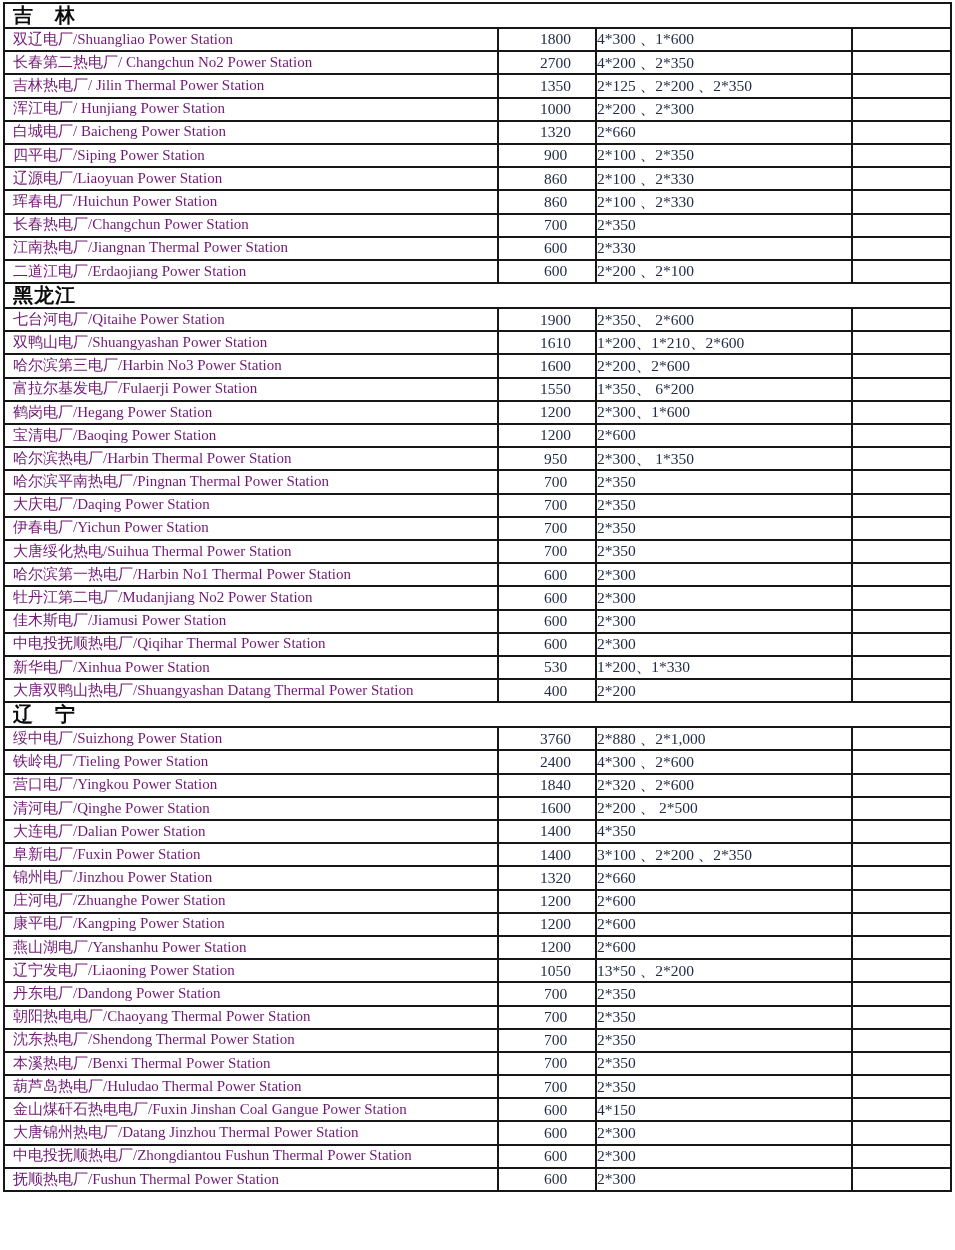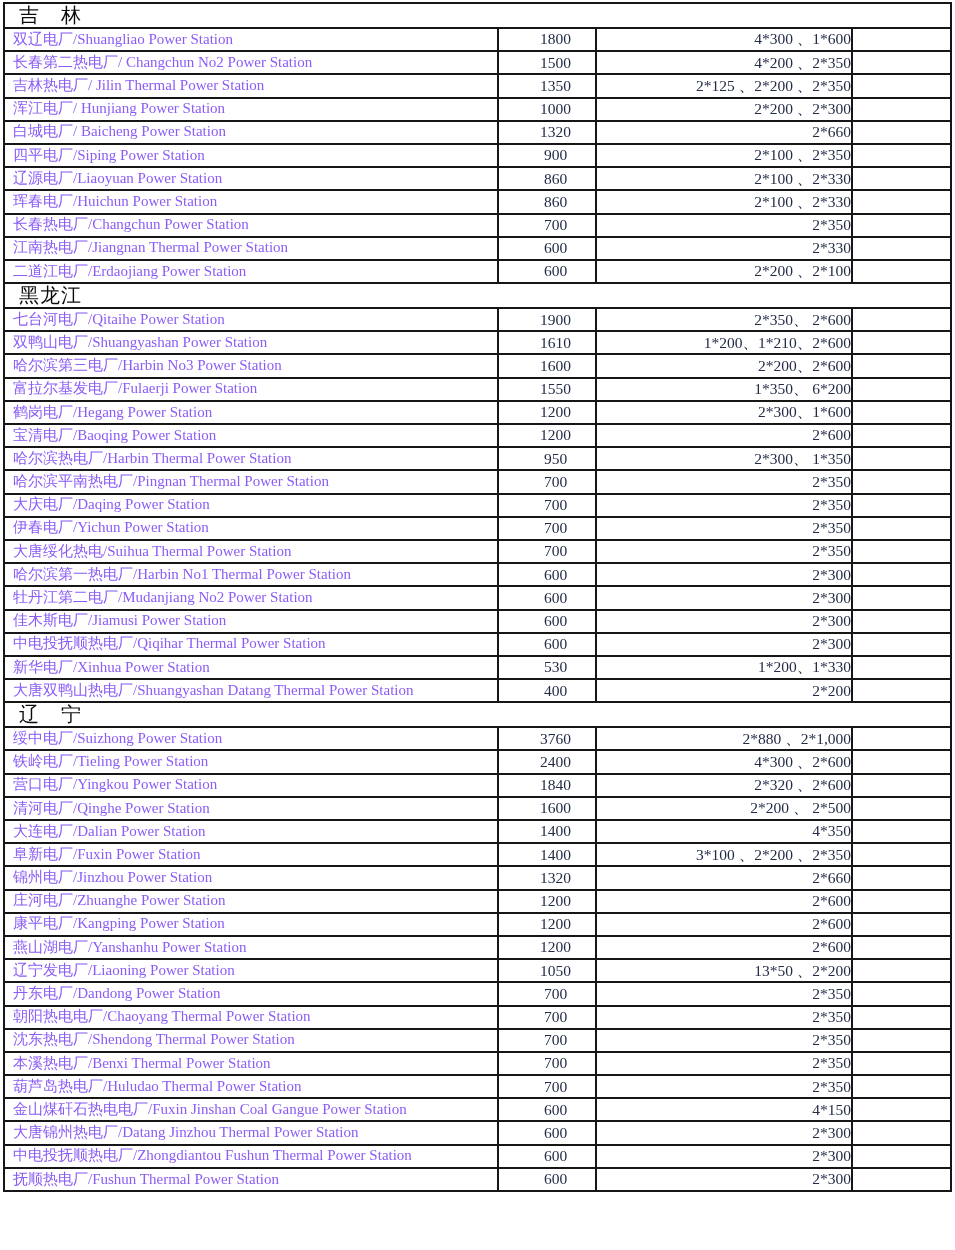--- a/index.html
+++ b/index.html
@@ -28,39 +28,39 @@
     vertical-align:middle;
     height:21.2px;
     font-size:15px;
     line-height:1.05;
     overflow:hidden;
     white-space:nowrap;
   }
   td.sec-header{
     height:23px;
     font-size:20px;
-    font-weight:normal;
+    font-weight:bold;
     color:#0c0c0c;
-    padding-left:14px;
+    padding-left:8px;
     letter-spacing:1px;
   }
   td.name{
     text-align:left;
     padding-left:8px;
-    color:#8b5cf6;
+    color:#701a75;
     margin-left:32px;
   }
   td.cap{
     text-align:center;
     color:#232c47;
     font-size:15.5px;
     padding-left:17px;
   }
   td.units{
-    text-align:right;
+    text-align:left;
     color:#232c47;
     font-size:15.5px;
   }
   td.notes{
     background:#ffffff;
   }
 </style>
 </head>
 <body>
 
@@ -77,21 +77,21 @@
           <td colspan="4" class="sec-header">吉　林</td>
         </tr>
         <tr>
           <td class="name">双辽电厂/Shuangliao Power Station</td>
           <td class="cap">1800</td>
           <td class="units">4*300 、1*600</td>
           <td class="notes"></td>
         </tr>
         <tr>
           <td class="name">长春第二热电厂/ Changchun No2 Power Station</td>
-          <td class="cap">1500</td>
+          <td class="cap">2700</td>
           <td class="units">4*200 、2*350</td>
           <td class="notes"></td>
         </tr>
         <tr>
           <td class="name">吉林热电厂/ Jilin Thermal Power Station</td>
           <td class="cap">1350</td>
           <td class="units">2*125 、2*200 、2*350</td>
           <td class="notes"></td>
         </tr>
         <tr>

